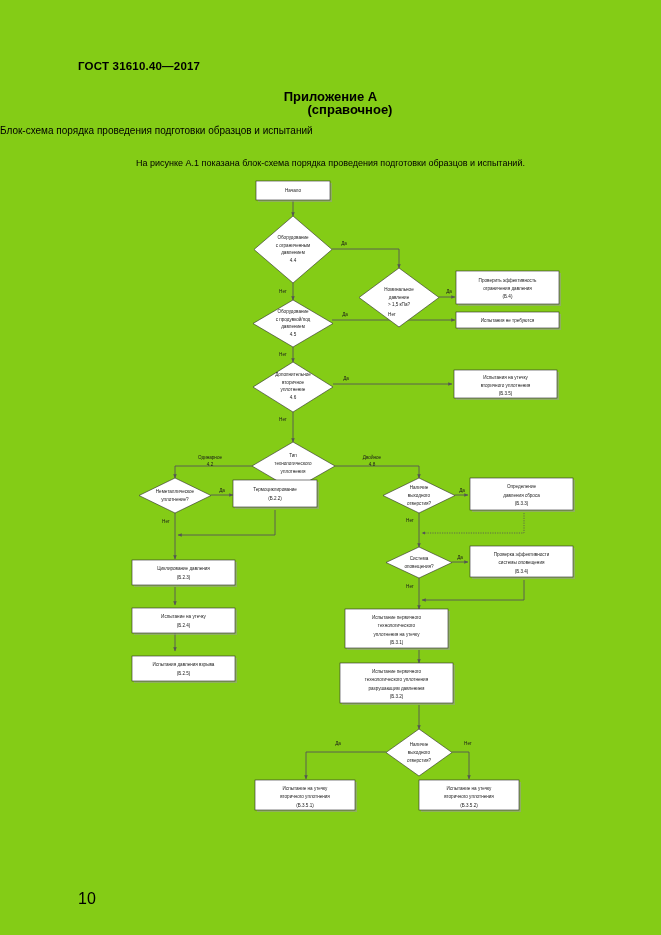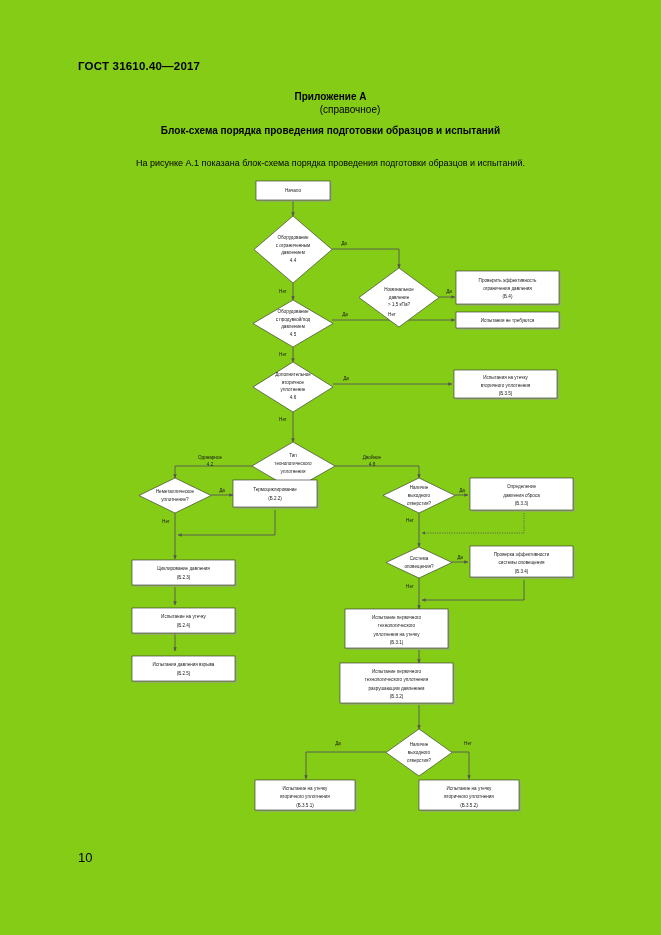--- a/index.html
+++ b/index.html
@@ -29,58 +29,58 @@
     font-size: 11.5px;
     font-weight: bold;
     letter-spacing: 0.2px;
   }
   .annex-block {
     position: absolute;
     left: 0;
     top: 90px;
     width: 661px;
     text-align: center;
-    font-size: 10px;
+    font-size: 13px;
     font-weight: bold;
     line-height: 13px;
   }
   .annex-sub {
-    font-weight: normal;
+    font-weight: bold;
     margin-left: 39px;
   }
   .annex-title {
     position: absolute;
     left: 0;
     top: 125px;
     width: 661px;
-    text-align: center;
+    text-align: left;
     font-size: 10px;
-    font-weight: bold;
+    font-weight: normal;
   }
   .intro-para {
     position: absolute;
     left: 0;
     top: 158px;
     width: 661px;
     text-align: center;
     font-size: 9px;
   }
   .figure-caption {
     position: absolute;
     left: 0;
     top: 826px;
     width: 661px;
     text-align: center;
     font-size: 8.6px;
   }
   .page-number {
     position: absolute;
     left: 78px;
-    top: 850px;
-    font-size: 13px;
+    top: 890px;
+    font-size: 16px;
   }
   svg.flow {
     position: absolute;
     left: 0;
     top: 0;
     width: 661px;
     height: 935px;
   }
   svg.flow text {
     font-family: "Liberation Sans", sans-serif;

